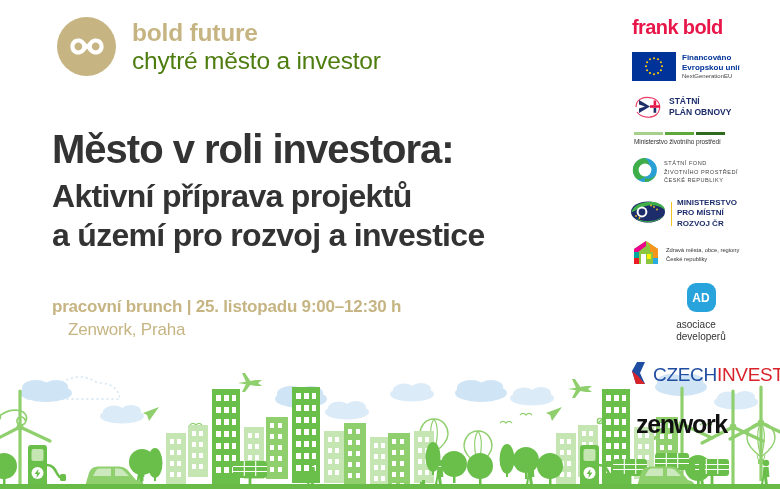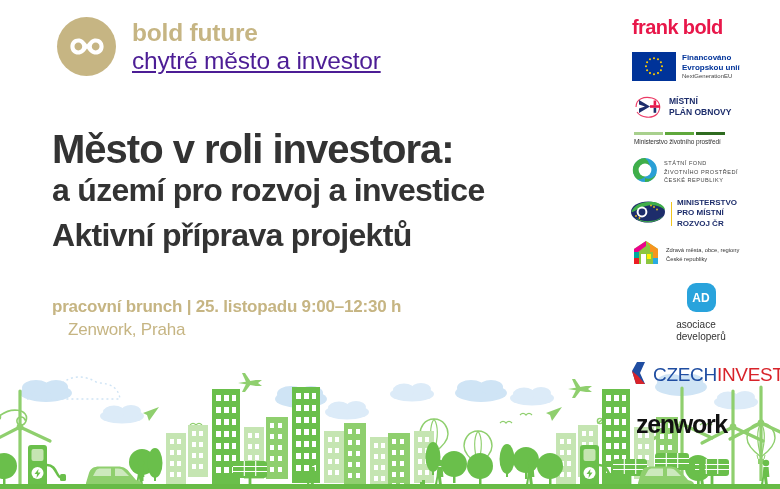--- a/index.html
+++ b/index.html
@@ -33,23 +33,22 @@
     background: #c6b583;
     display: flex; align-items: center; justify-content: center;
     flex: 0 0 auto;
   }
   .brand-text { line-height: 1.12; }
   .brand-line1 {
     font-size: 24.5px; font-weight: bold; color: #c6b583;
     letter-spacing: -0.2px;
   }
   .brand-line2 {
-    font-size: 24.5px; font-weight: normal; color: #4c1d95;
+    font-size: 24.5px; font-weight: normal; color: #4d7c0f;
     letter-spacing: -0.2px;
-    text-decoration: underline;
   }
 
   
   .headline {
     position: absolute;
     left: 52px; top: 128px;
     width: 560px;
   }
   .h-main {
     font-size: 40px; font-weight: bold; color: #333333;
@@ -440,22 +439,22 @@
         </svg>
       </div>
       <div class="brand-text">
         <div class="brand-line1">bold future</div>
         <div class="brand-line2">chytré město a investor</div>
       </div>
     </div>
 
     <div class="headline">
       <div class="h-main">Město v roli investora:</div>
+      <div class="h-sub">Aktivní příprava projektů</div>
       <div class="h-sub" style="margin-top:0;">a území pro rozvoj a investice</div>
-      <div class="h-sub">Aktivní příprava projektů</div>
     </div>
 
     <div class="meta">
       <div class="meta-line1">pracovní brunch | 25. listopadu 9:00–12:30 h</div>
       <div class="meta-line2">Zenwork, Praha</div>
     </div>
   </div>
 
   <div class="rail">
 
@@ -492,21 +491,21 @@
       <div class="npo-mark">
         <svg width="32" height="26" viewBox="0 0 32 26" xmlns="http://www.w3.org/2000/svg">
           <path d="M4,13 C4,5 12,2 20,4 C28,6 30,14 25,20 C20,25 9,24 5,18" fill="none" stroke="#e8174a" stroke-width="1.1" opacity="0.85"></path>
           <path d="M7,6 L18,12.5 L7,19 L7,14.5 L13,12.5 L7,10.5 Z" fill="#1d2d6b"></path>
           <rect x="18" y="11.2" width="10" height="2.6" fill="#e8174a"></rect>
           <rect x="21.6" y="6.5" width="2.6" height="5" fill="#e8174a"></rect>
           <rect x="21.6" y="13.8" width="2.6" height="5" fill="#1d2d6b"></rect>
         </svg>
       </div>
       <div class="npo-text">
-        <div>MÍSTNÍ</div>
+        <div>STÁTNÍ</div>
         <div>PLÁN OBNOVY</div>
       </div>
     </div>
 
     <div class="mzp">
       <div class="mzp-bars">
         <span style="background:#a8d08d"></span>
         <span style="background:#5fa83c"></span>
         <span style="background:#2e6b1f"></span>
       </div>

